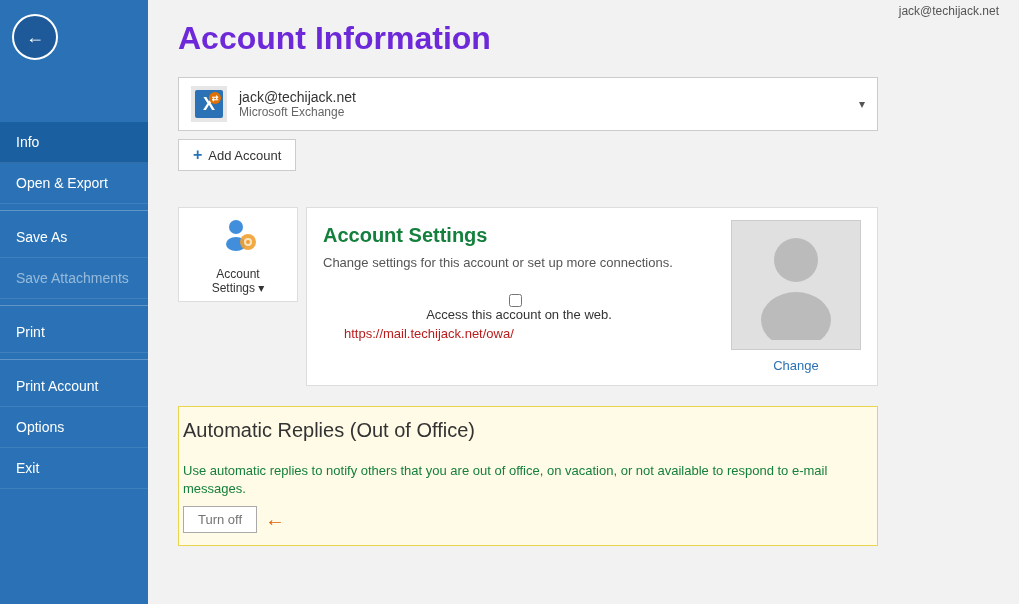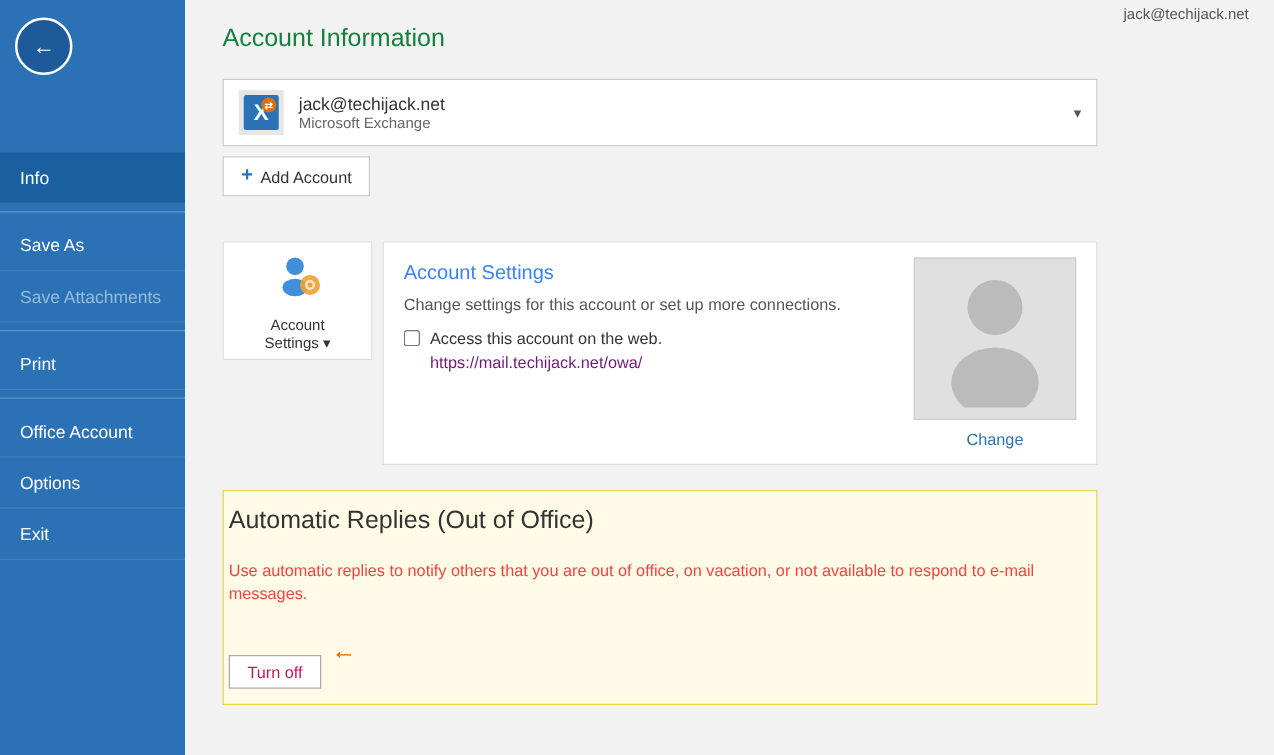--- a/index.html
+++ b/index.html
@@ -57,23 +57,23 @@
       flex: 1;
       background: #f2f2f2;
       height: 100%;
       overflow-y: auto;
       padding: 0;
     }
     .content-inner {
       padding: 20px 30px;
     }
     .page-title {
-      font-size: 20px;
-      font-weight: 400;
-      color: #15803d;
+      font-size: 32px;
+      font-weight: 700;
+      color: #6d28d9;
       margin-bottom: 20px;
     }
 
     
     .account-selector {
       background: #fff;
       border: 1px solid #ccc;
       display: flex;
       align-items: center;
       padding: 8px 12px;
@@ -155,46 +155,47 @@
       text-align: center;
       color: #333;
     }
 
     
     .info-panel {
       flex: 1;
       padding: 4px 0;
     }
     .info-panel h2 {
-      font-size: 16px;
-      font-weight: 400;
-      color: #3b82f6;
+      font-size: 20px;
+      font-weight: 700;
+      color: #15803d;
       margin-bottom: 8px;
     }
     .info-panel p {
       font-size: 13px;
       color: #555;
-      margin-bottom: 12px;
+      margin-bottom: 24px;
     }
     .checkbox-row {
       display: flex;
       align-items: center;
       margin-bottom: 4px;
+      flex-direction: column;
     }
     .checkbox-row input[type=checkbox] {
       margin-right: 8px;
       width: 13px;
       height: 13px;
     }
     .checkbox-label {
       font-size: 13px;
       color: #333;
     }
     .owa-link {
-      color: #701a75;
+      color: #b91c1c;
       font-size: 13px;
       text-decoration: none;
       margin-left: 21px;
       display: block;
     }
 
     
     .avatar-area {
       display: flex;
       flex-direction: column;
@@ -266,42 +267,41 @@
       padding: 12px 8px 12px 4px;
     }
     .auto-reply-info h2 {
       font-size: 20px;
       font-weight: 400;
       color: #333;
       margin-bottom: 20px;
     }
     .auto-reply-info p {
       font-size: 13px;
-      color: #ef4444;
+      color: #15803d;
       margin-bottom: 8px;
       line-height: 1.4;
     }
     .auto-reply-checkbox-row {
       display: flex;
       align-items: center;
       margin-bottom: 10px;
     }
     .auto-reply-checkbox-row input[type=checkbox] {
       margin-right: 8px;
       width: 13px;
       height: 13px;
     }
     .turn-off-btn {
       background: #fff;
       border: 1px solid #aaa;
       padding: 5px 14px;
       font-size: 13px;
       cursor: pointer;
-      color: #be185d;
-      margin-top: 32px;
+      color: #737373;
     }
 
     
     .arrow-row {
       display: flex;
       align-items: center;
       gap: 8px;
     }
     .arrow-indicator {
       color: #e05d00;
@@ -318,27 +318,28 @@
       padding: 4px 0;
     }
   </style>
 </head>
 <body>
 
 <div class="sidebar">
   <div class="back-button">←</div>
   <div class="sidebar-nav">
     <div class="sidebar-item active">Info</div>
+    <div class="sidebar-item">Open &amp; Export</div>
     <div class="sidebar-separator"></div>
     <div class="sidebar-item">Save As</div>
     <div class="sidebar-item disabled">Save Attachments</div>
     <div class="sidebar-separator"></div>
     <div class="sidebar-item">Print</div>
     <div class="sidebar-separator"></div>
-    <div class="sidebar-item">Office Account</div>
+    <div class="sidebar-item">Print Account</div>
     <div class="sidebar-item">Options</div>
     <div class="sidebar-item">Exit</div>
   </div>
 </div>
 
 <div class="main-content">
   <div style="position:relative;">
     <span class="topbar-email">jack@techijack.net</span>
   </div>
   <div class="content-inner">

